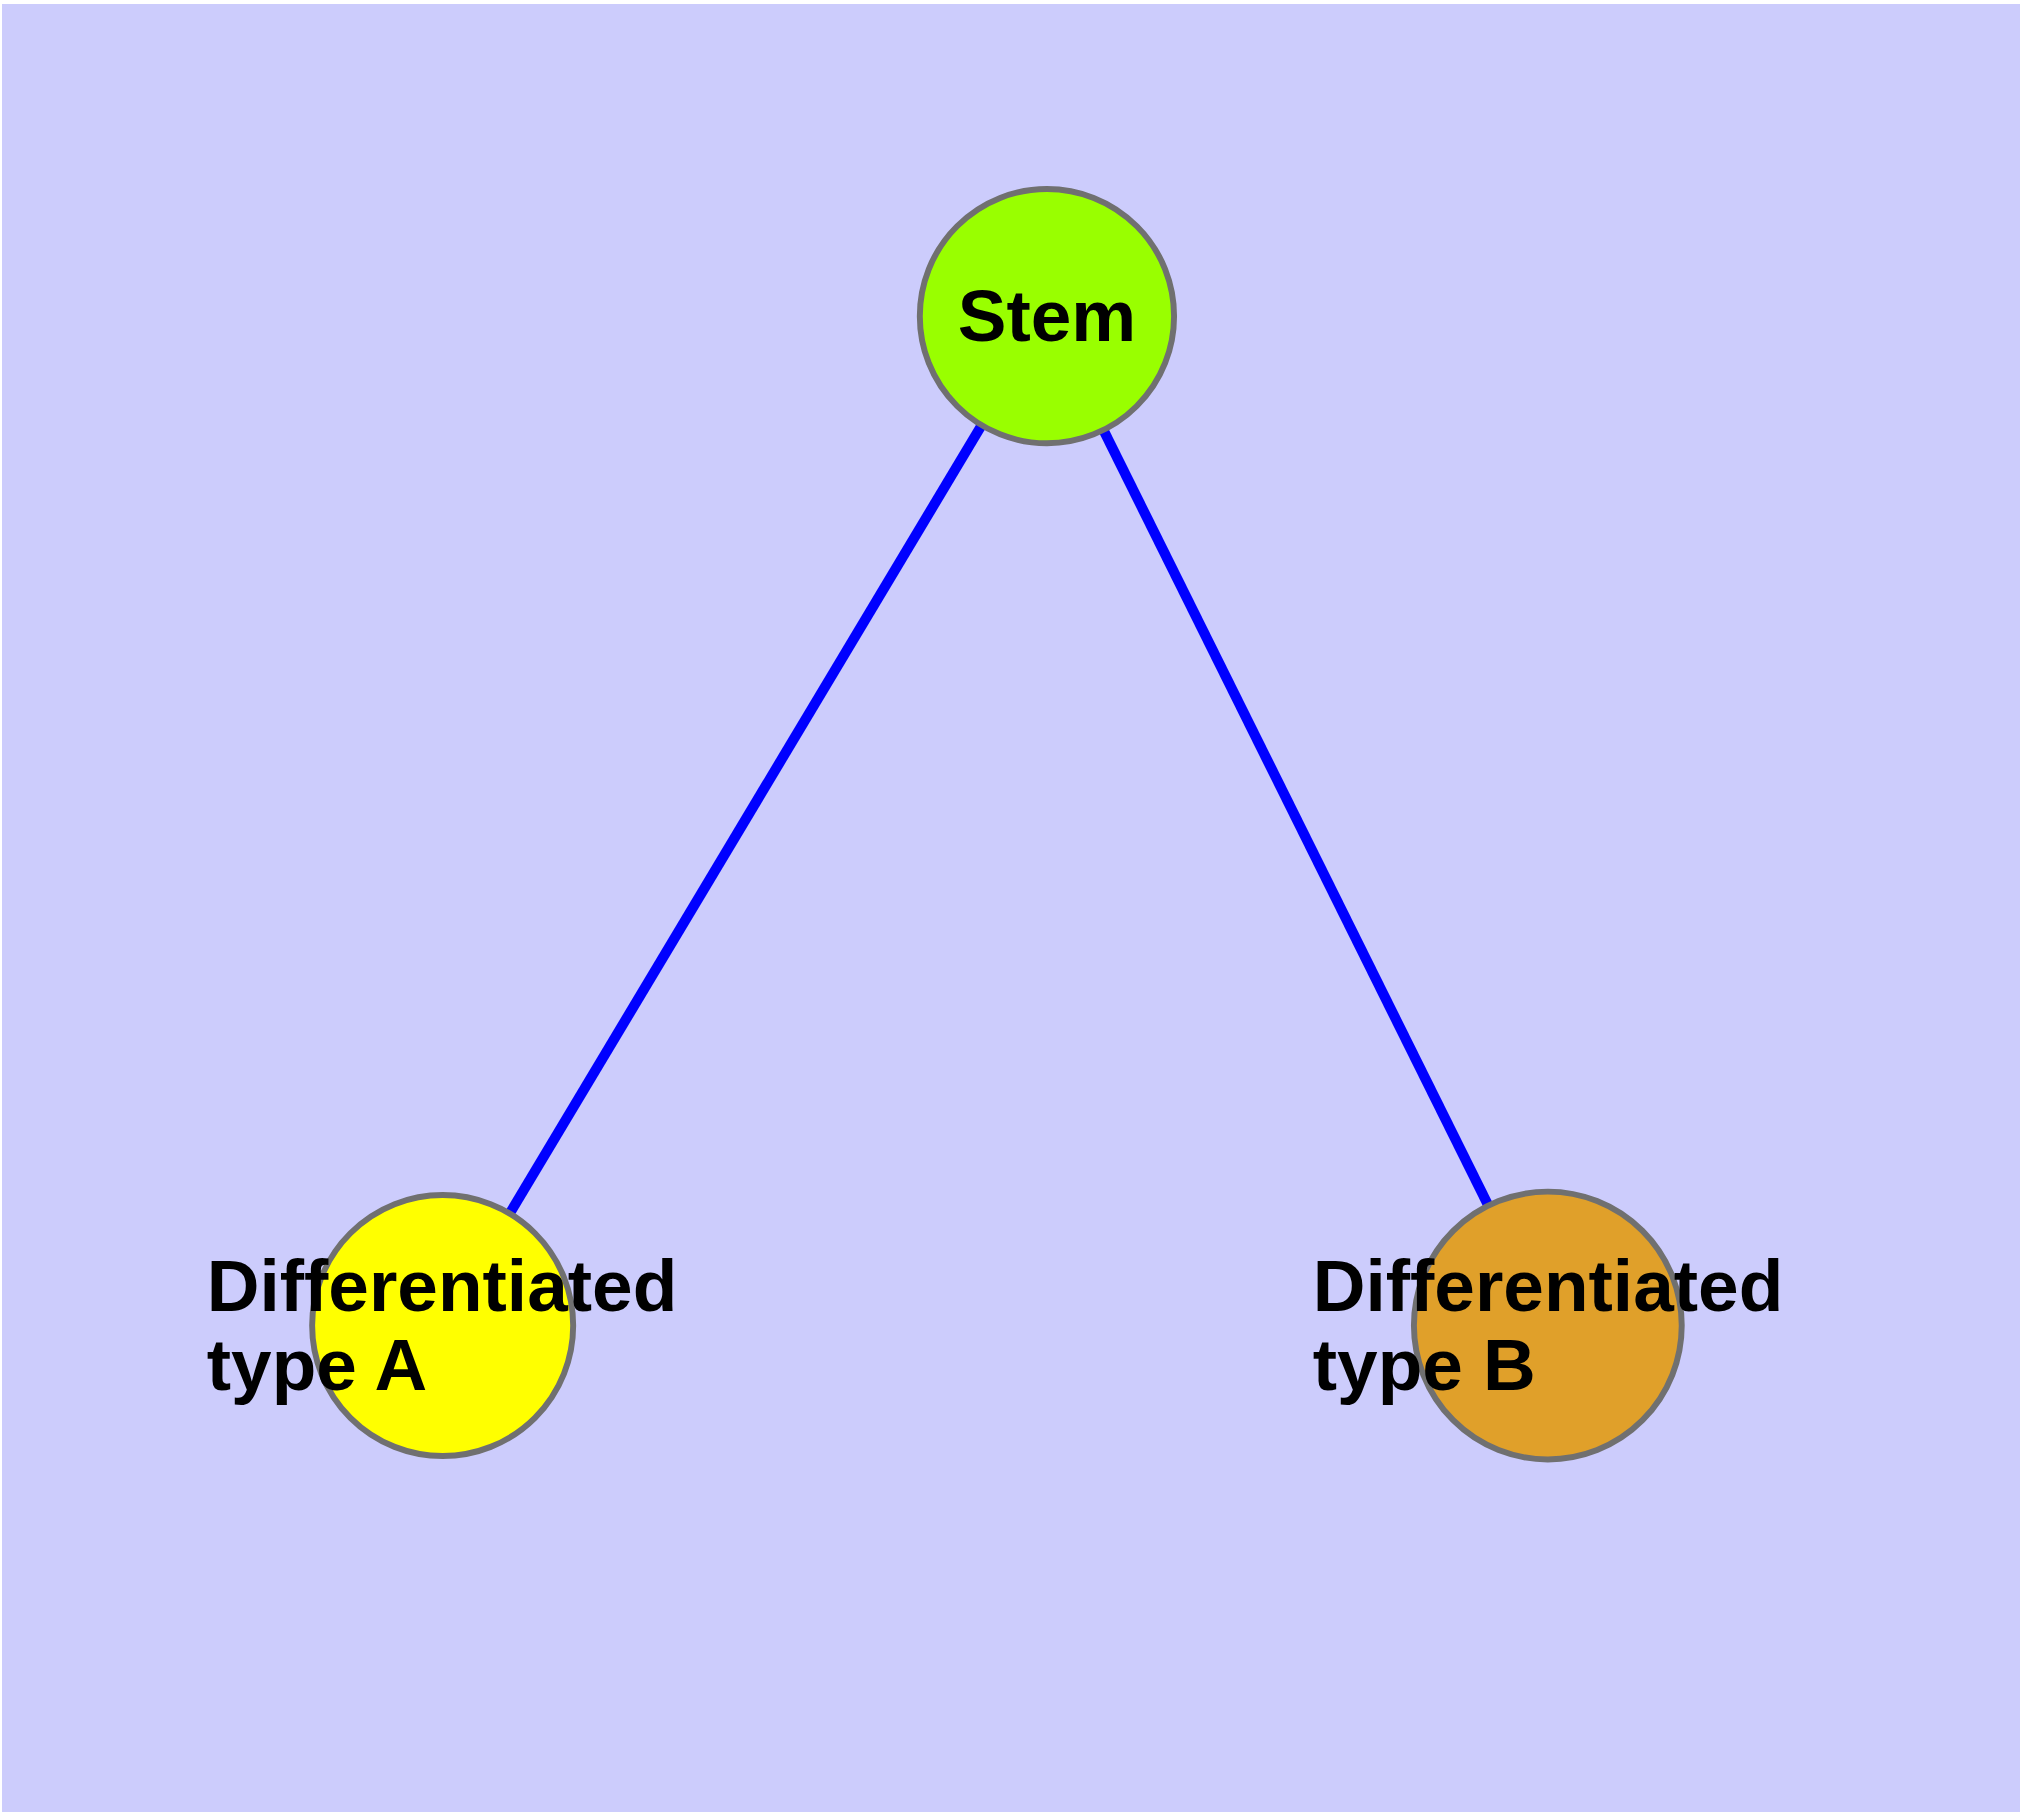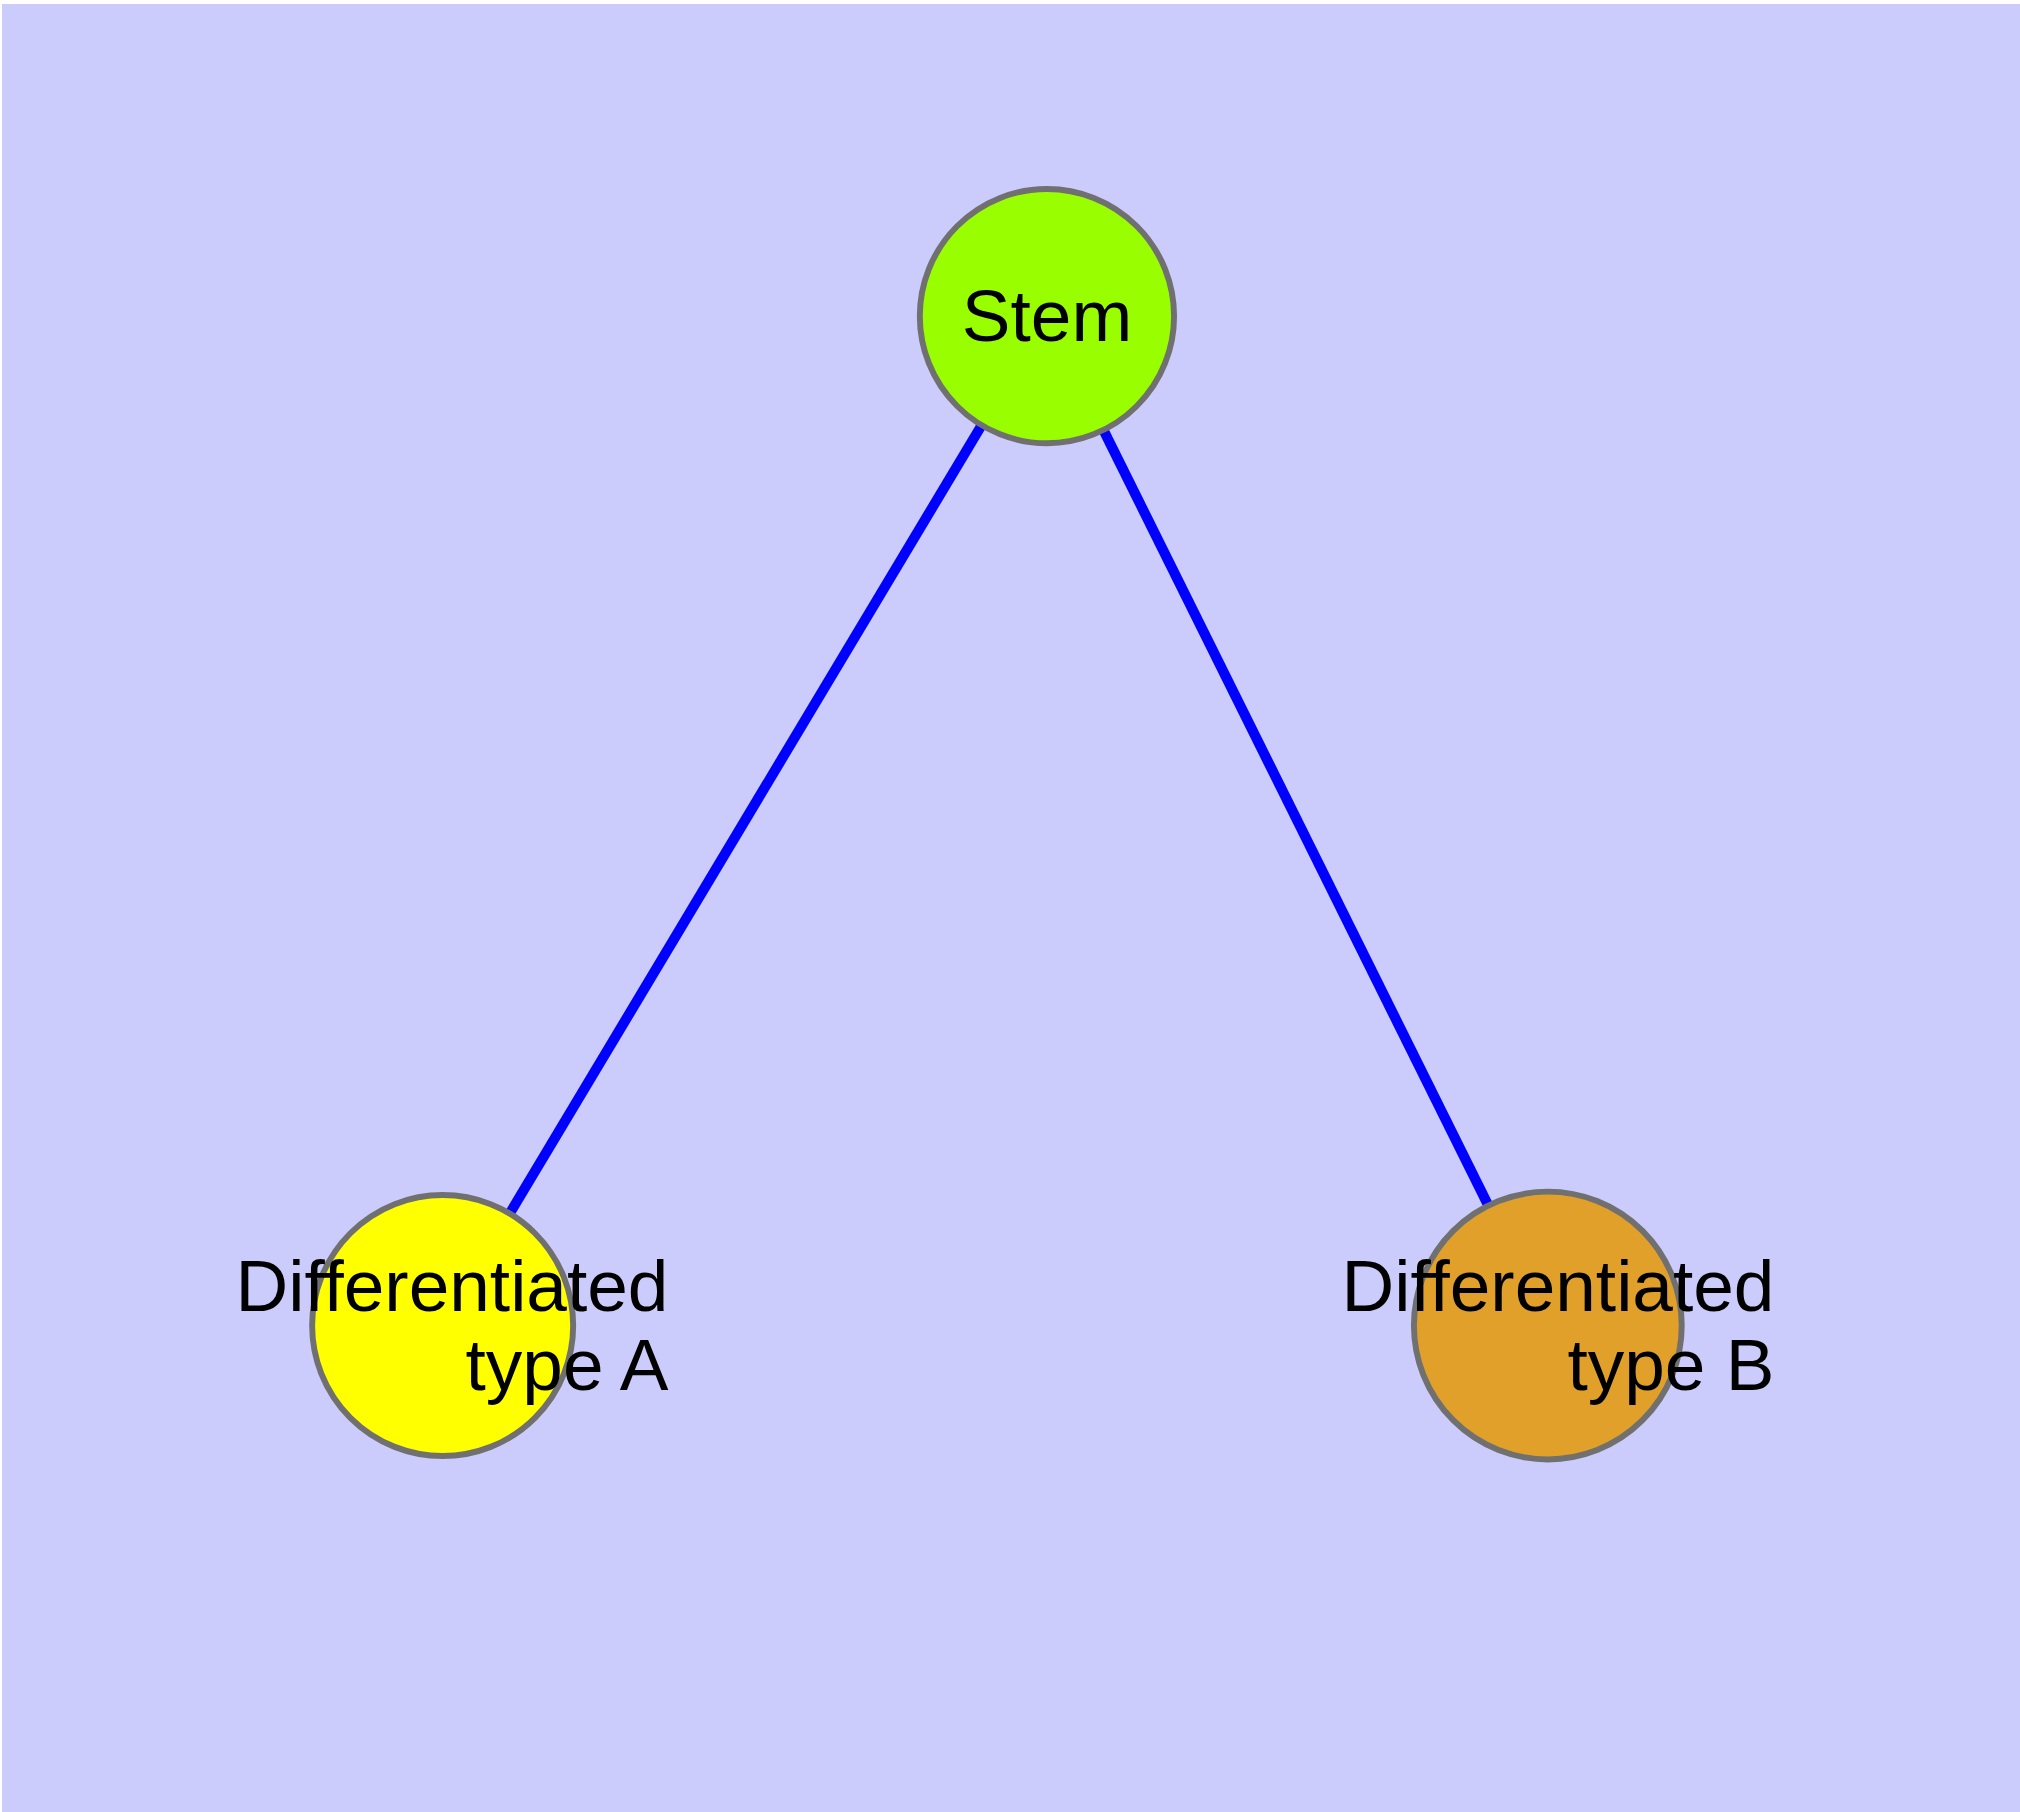--- a/index.html
+++ b/index.html
@@ -28,32 +28,31 @@
   }
   #graph-svg {
     position: absolute;
     left: 0;
     top: 0;
     width: 2021px;
     height: 1812px;
   }
   .node-label {
     position: absolute;
-    text-align: right;
+    text-align: left;
     font-family: "Liberation Sans", sans-serif;
-    font-weight: normal;
+    font-weight: bold;
     color: #000000;
     line-height: 1.08;
     white-space: pre;
     pointer-events: none;
     transform: translate(-50%, -50%);
   }
   .label-big {
     font-size: 73px;
-    margin-left: 10px;
   }
   .label-stem {
     font-size: 73px;
   }
 </style>
 </head>
 <body>
 
 <div id="stage">
 

